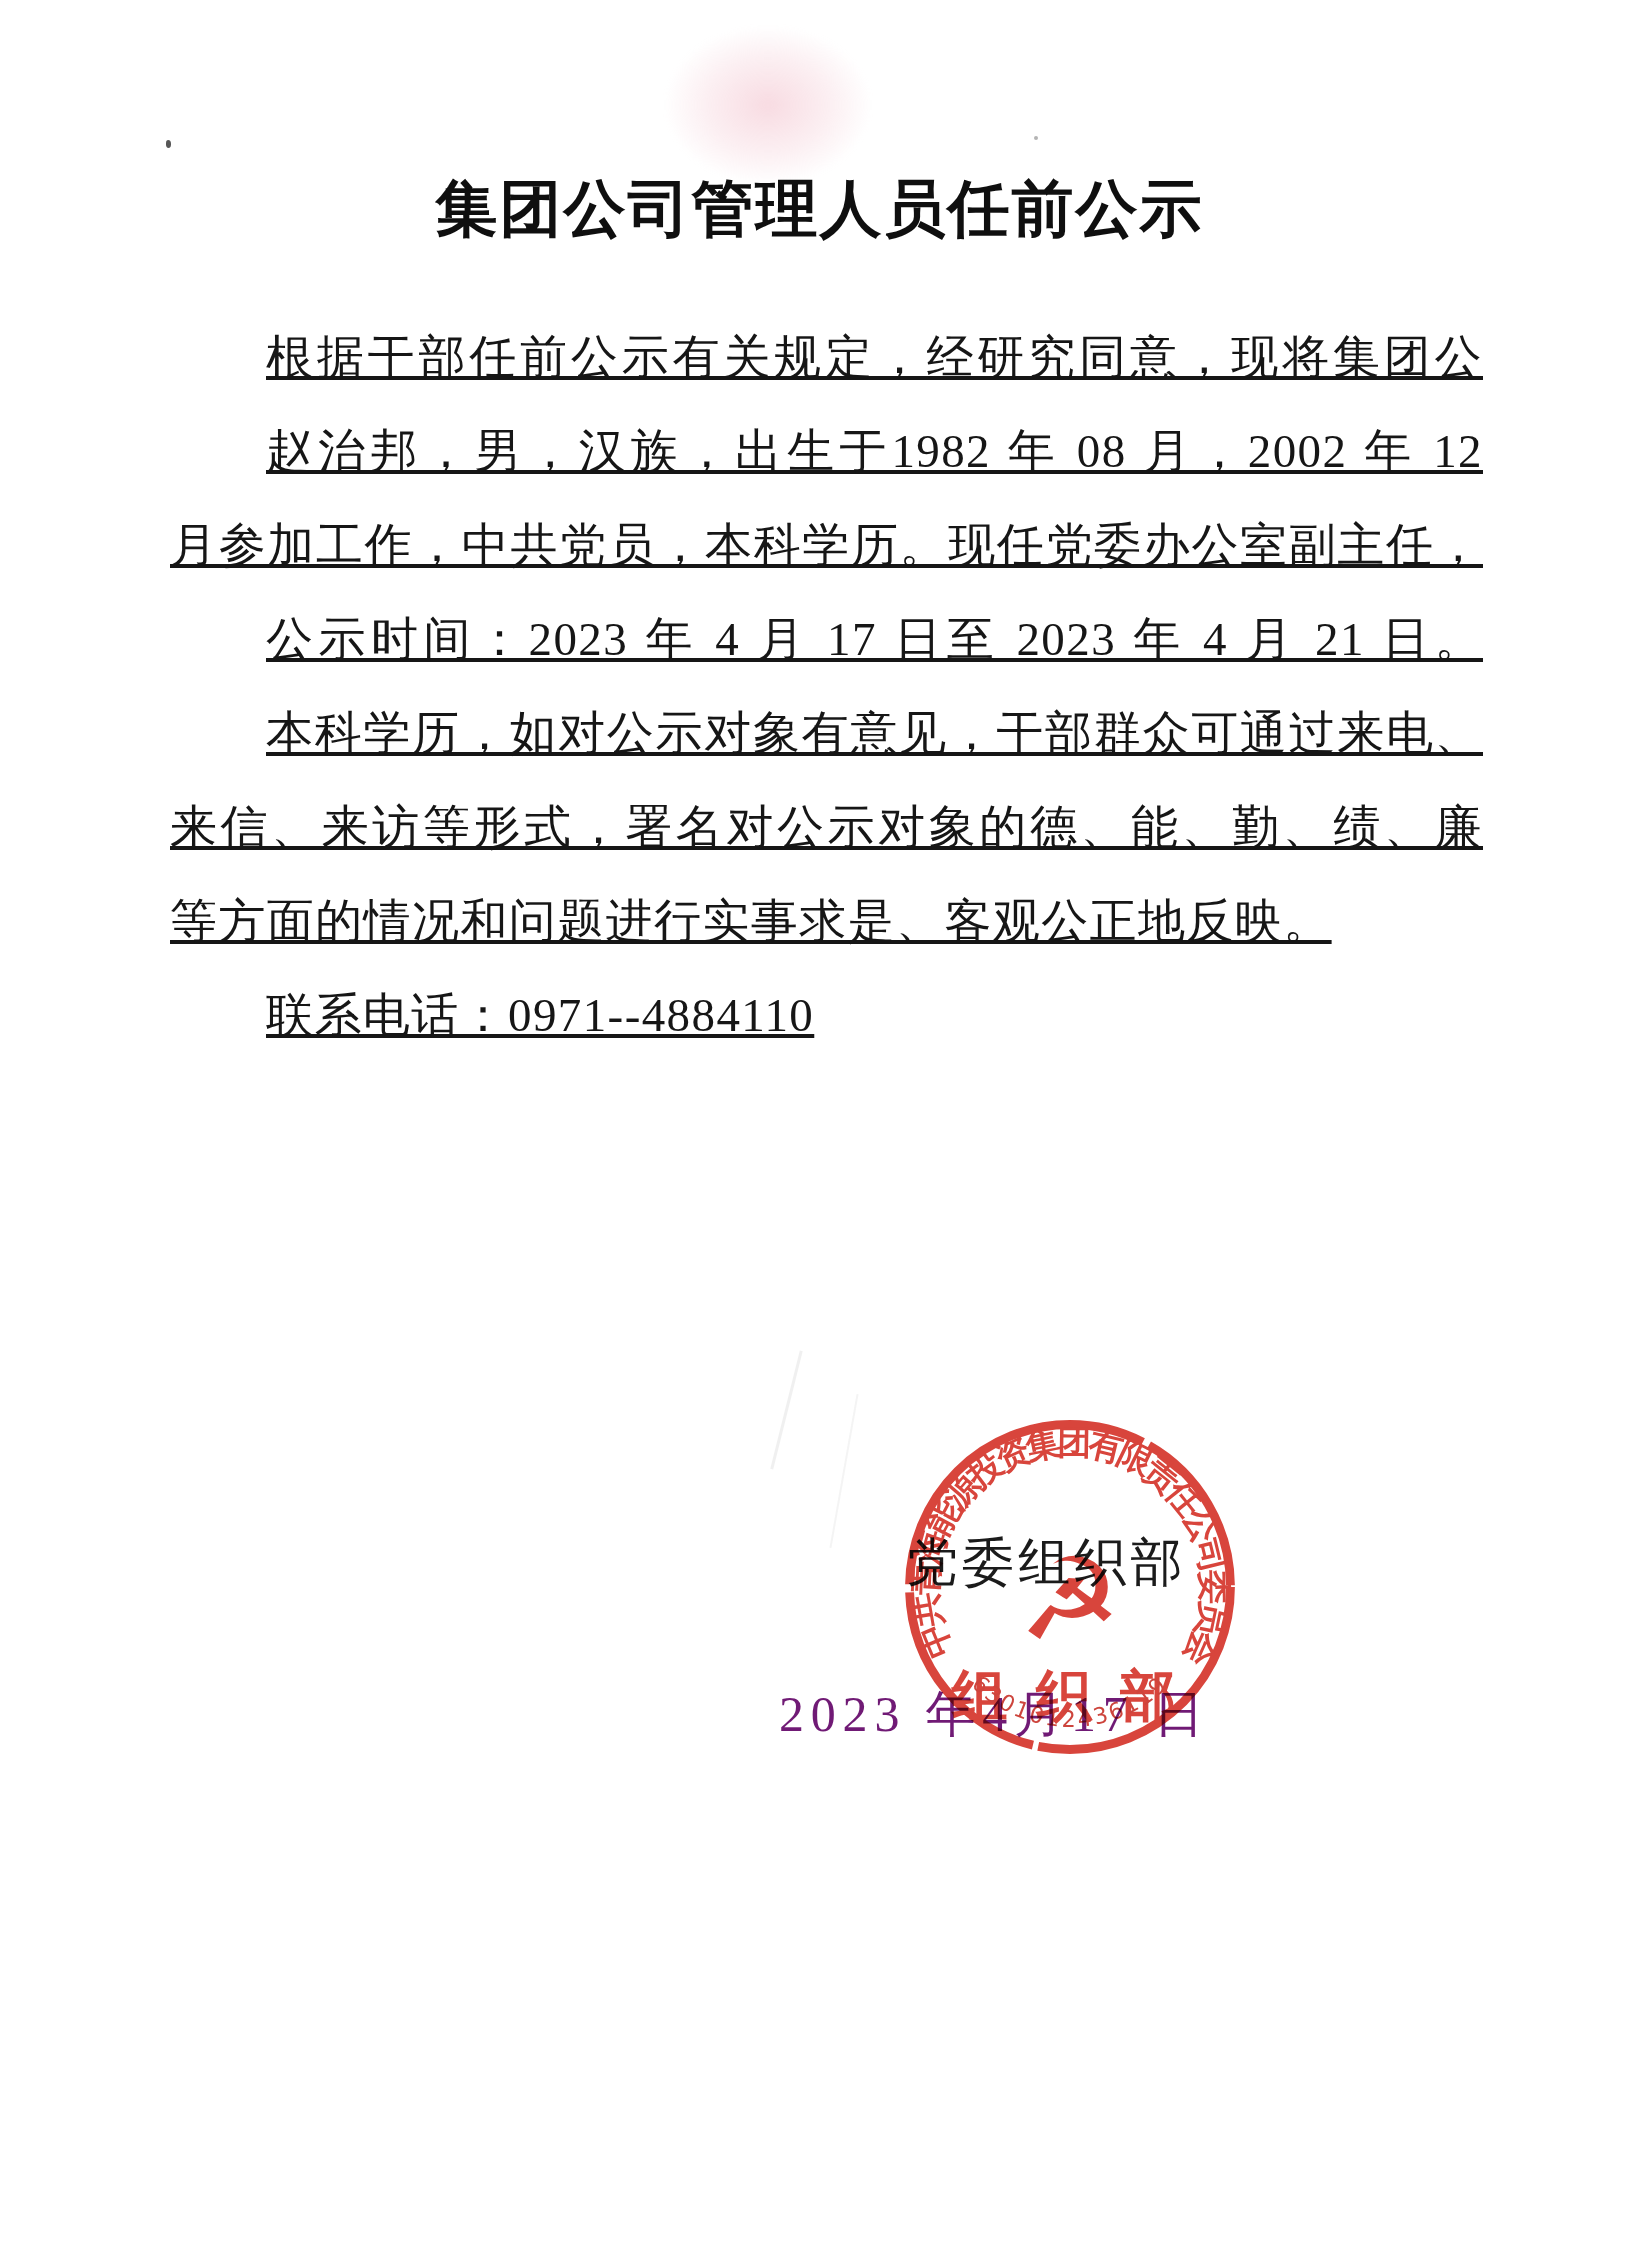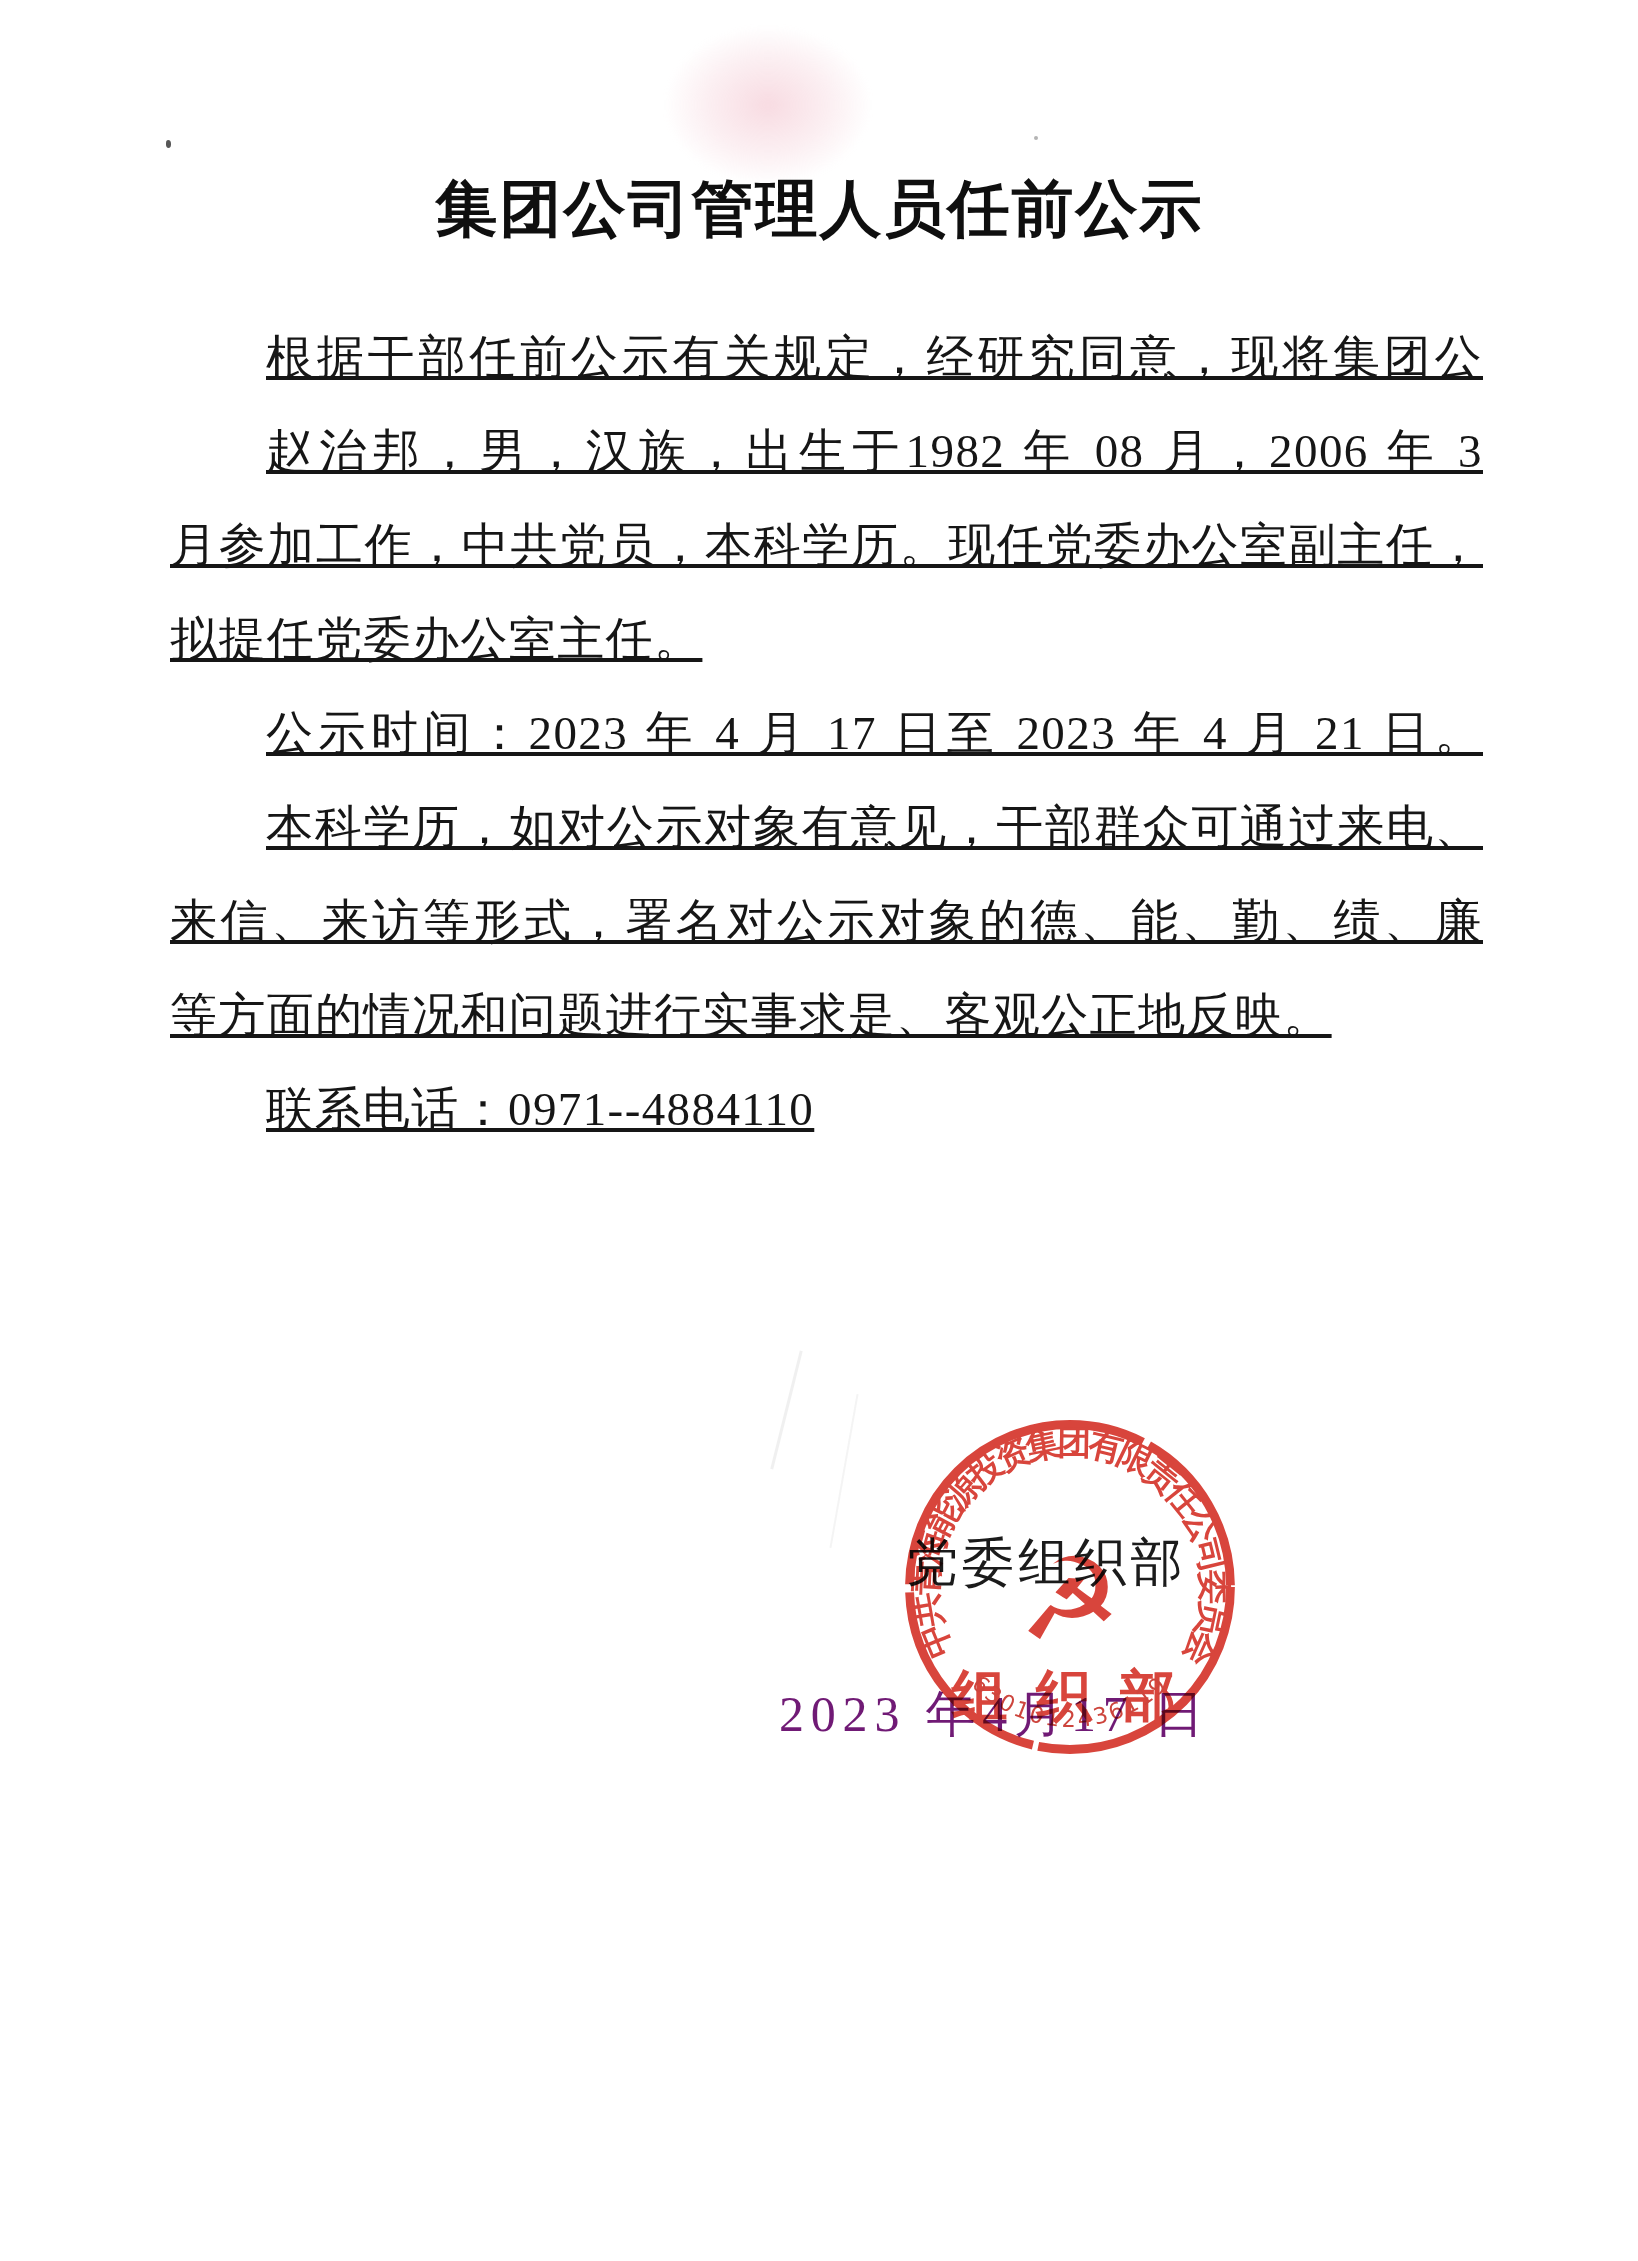--- a/index.html
+++ b/index.html
@@ -103,23 +103,22 @@
   <div class="smudge"></div>
   <div class="speck-1"></div>
   <div class="speck-2"></div>
   <div class="streak-1"></div>
   <div class="streak-2"></div>
 
   <div class="doc-title">集团公司管理人员任前公示</div>
 
   <div class="body-text">
     <div class="line indent jl">根据干部任前公示有关规定，经研究同意，现将集团公</div>
-    <div class="line indent jl">赵治邦，男，汉族，出生于1982 年 08 月，2006 年 3</div>
+    <div class="line indent jl">赵治邦，男，汉族，出生于1982 年 08 月，2002 年 12</div>
     <div class="line jl">月参加工作，中共党员，本科学历。现任党委办公室副主任，</div>
-    <div class="line">拟提任党委办公室主任。</div>
     <div class="line indent jl">公示时间：2023 年 4 月 17 日至 2023 年 4 月 21 日。</div>
     <div class="line indent jl">本科学历，如对公示对象有意见，干部群众可通过来电、</div>
     <div class="line jl">来信、来访等形式，署名对公示对象的德、能、勤、绩、廉</div>
     <div class="line">等方面的情况和问题进行实事求是、客观公正地反映。</div>
     <div class="line indent">联系电话：0971--4884110</div>
   </div>
 
   <div class="sig-dept">党委组织部</div>
   <div class="sig-date">2023 年4月17 日</div>
 

